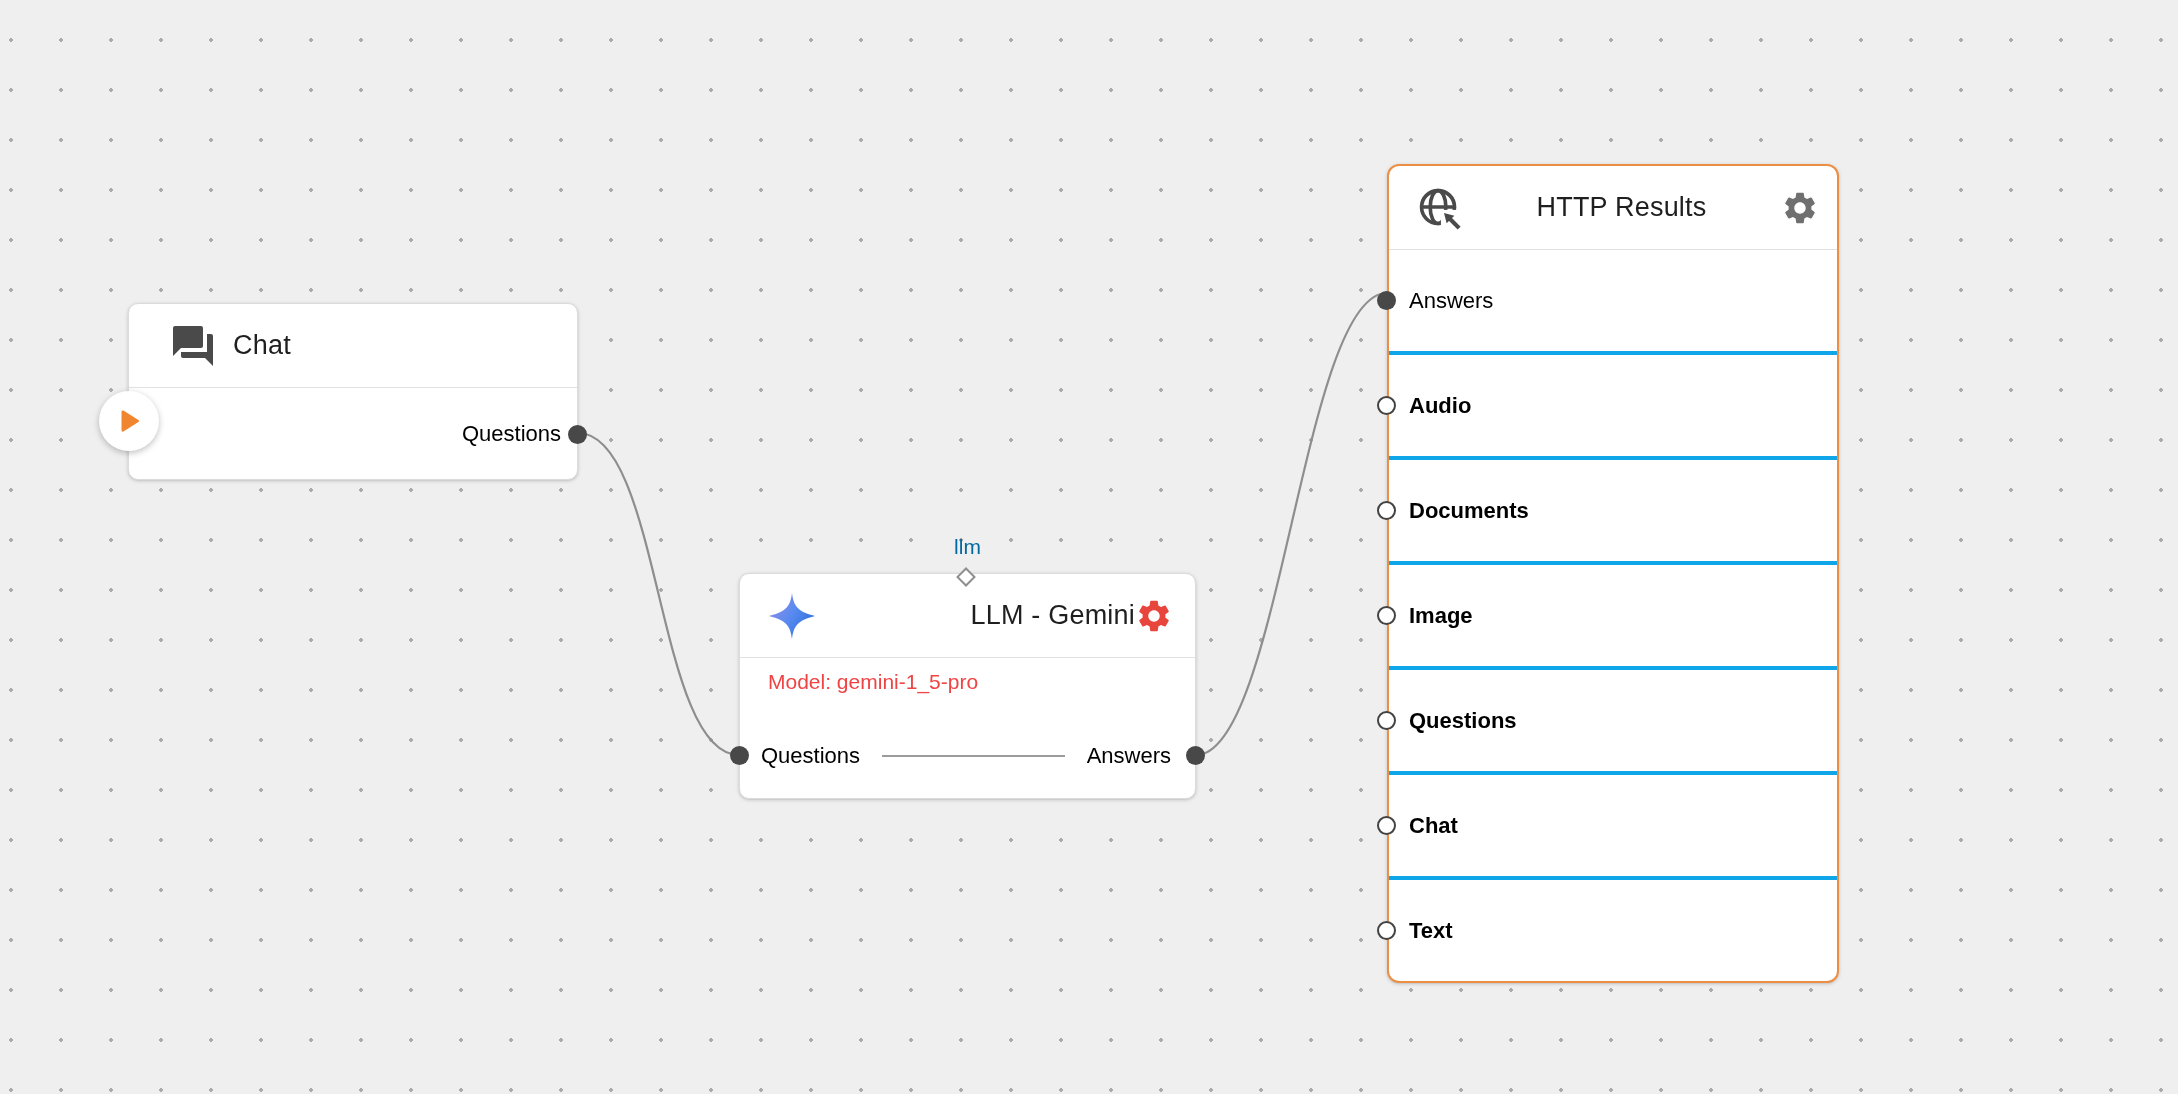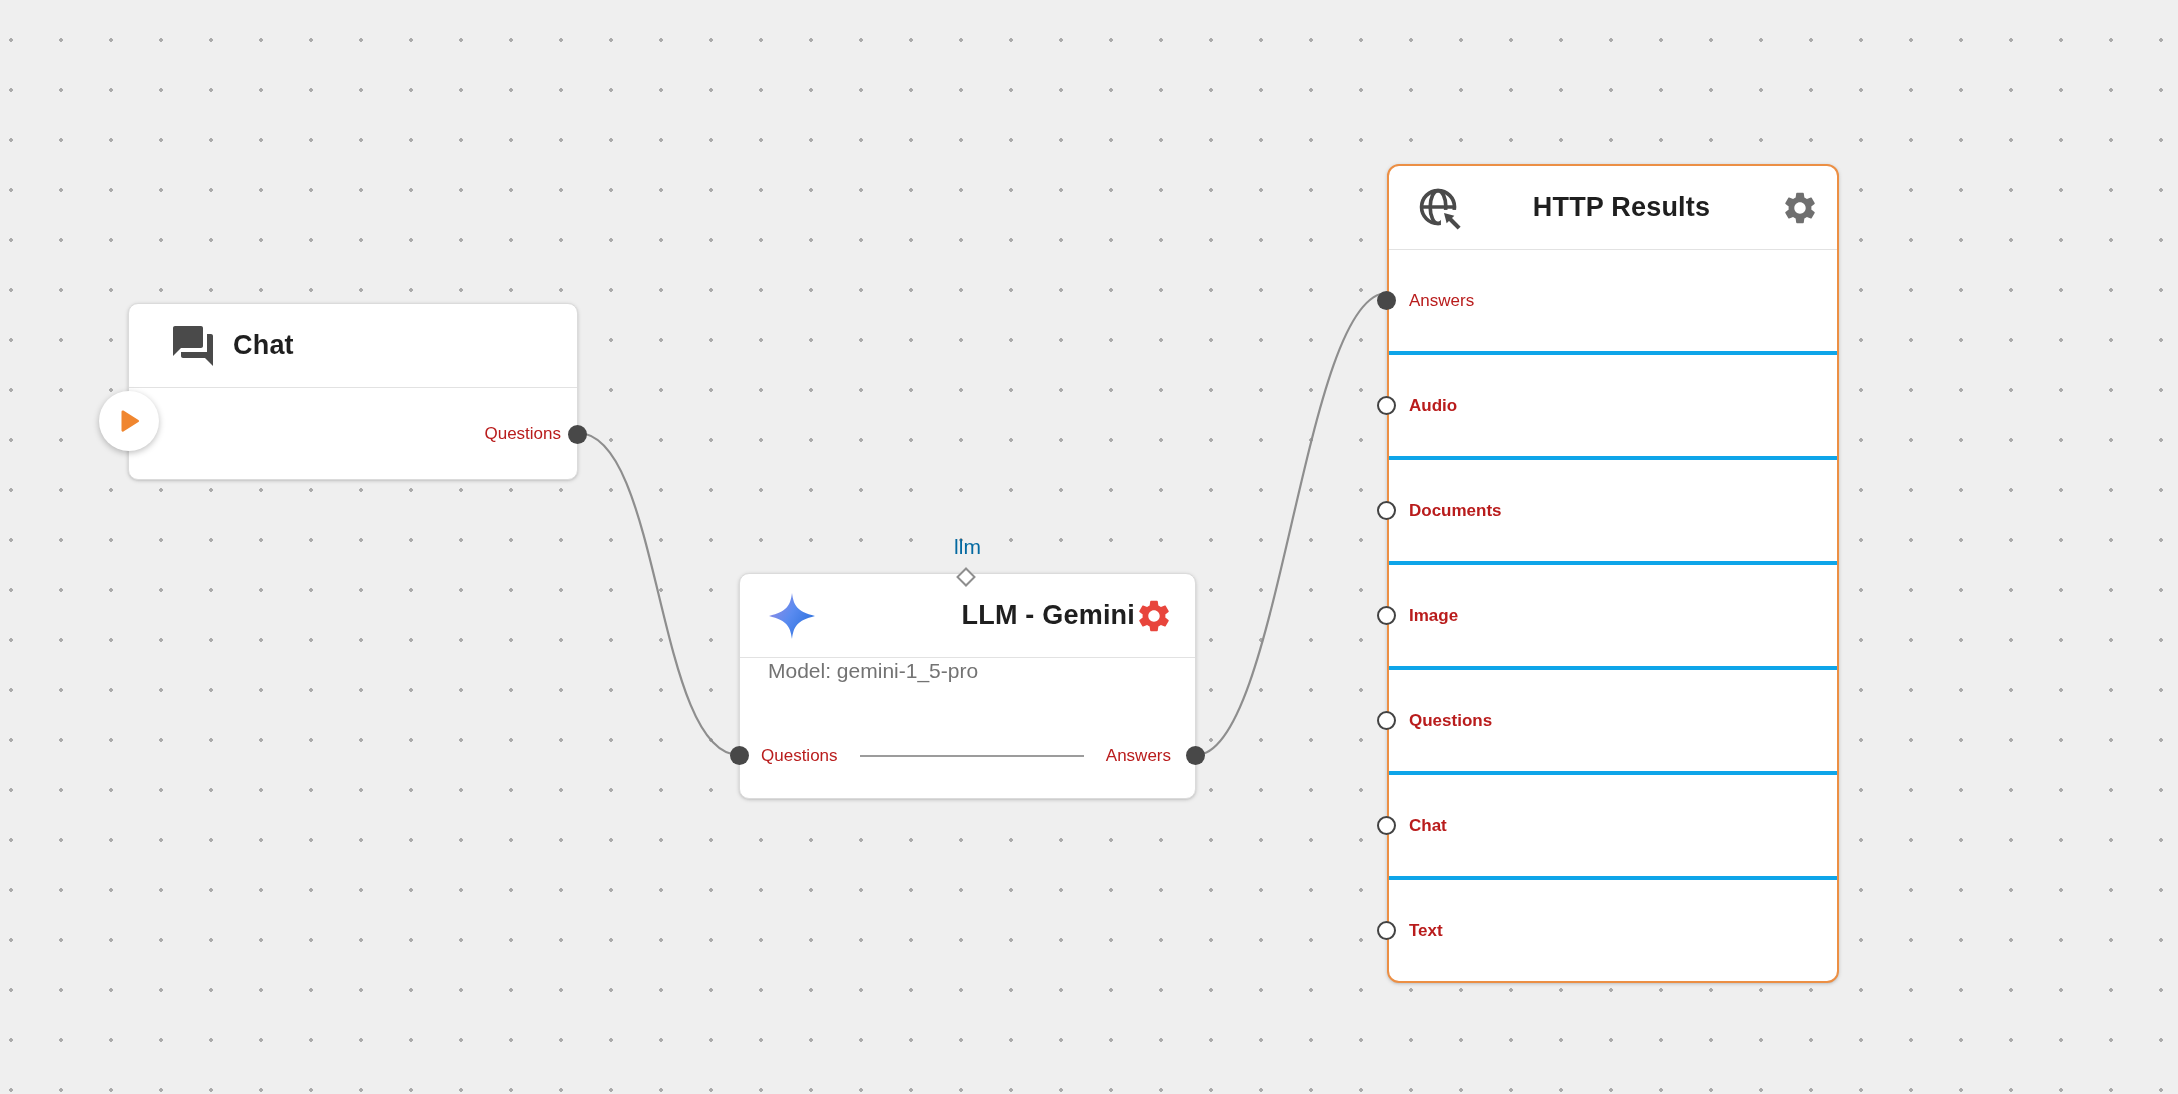--- a/index.html
+++ b/index.html
@@ -13,22 +13,22 @@
     background-size: 50px 50px;
   }
 
   svg.wires { position:absolute; left:0; top:0; width:2178px; height:1094px; z-index:1; }
 
   .node {
     position:absolute; background:#FFFFFF; border:1px solid #DBDBDB; border-radius:10px;
     box-shadow:0 1px 4px rgba(0,0,0,0.14), 0 1px 2px rgba(0,0,0,0.08); z-index:2;
   }
   .node-header { display:flex; align-items:center; height:84px; }
-  .node-title { font-size:27px; font-weight:700; color:#1F1F1F; letter-spacing:.2px; }
-  .plabel { font-size:17px; color:#b91c1c; }
+  .node-title { font-size:27px; font-weight:400; color:#1F1F1F; letter-spacing:.2px; }
+  .plabel { font-size:22px; color:#000000; }
 
   
   .chat-node { left:128px; top:303px; width:450px; height:177px; }
   .chat-node .node-header { border-bottom:1px solid #E2E2E2; }
   .chat-node .hdr-icon { margin-left:40px; width:48px; height:48px; }
   .chat-node .node-title { margin-left:16px; }
   .chat-body { position:relative; height:91px; display:flex; align-items:center; justify-content:flex-end; padding-right:16px; }
 
   .play-btn {
     position:absolute; left:-30px; top:87px; width:60px; height:60px; border-radius:50%;
@@ -42,21 +42,21 @@
   .chat-out-port { right:-10px; top:121px; }
 
   
   .llm-node { left:739px; top:573px; width:457px; height:226px; }
   .llm-node .node-header { border-bottom:1px solid #E2E2E2; }
   .llm-node .hdr-icon { margin-left:29px; width:46px; height:46px; }
   .llm-node .node-title { flex:1; text-align:right; }
   .gear-btn { background:none; border:none; cursor:pointer; width:38px; height:38px; padding:0; margin-right:22px; }
   .flow-label { position:absolute; top:-40px; left:0; right:0; text-align:center; font-size:21px; color:#0369a1; line-height:26px; }
   .diamond { position:absolute; top:-4px; left:calc(50% - 9px); width:14px; height:14px; background:#FFFFFF; border:2px solid #8E8E8E; transform:rotate(45deg); z-index:3; }
-  .model-row { margin:0 0 0 28px; font-size:21px; line-height:26px; color:#737373; }
+  .model-row { margin:11px 0 0 28px; font-size:21px; line-height:26px; color:#ef4444; }
   .llm-ports { position:absolute; top:169px; left:0; right:0; height:26px; display:flex; align-items:center; padding:0 24px 0 21px; }
   .llm-ports .wire-line { flex:1; height:2px; background:#9C9C9C; margin:0 22px; }
   .llm-in-port { left:-10px; top:172px; }
   .llm-out-port { right:-10px; top:172px; }
 
   
   .http-node { left:1387px; top:164px; width:452px; height:819px; border:2px solid #EC8F44; border-radius:12px; display:flex; flex-direction:column; }
   .http-node .node-header { border-bottom:1px solid #E2E2E2; flex:0 0 84px; }
   .http-node .hdr-icon { margin-left:27px; width:46px; height:46px; }
   .http-node .node-title { flex:1; text-align:center; }

